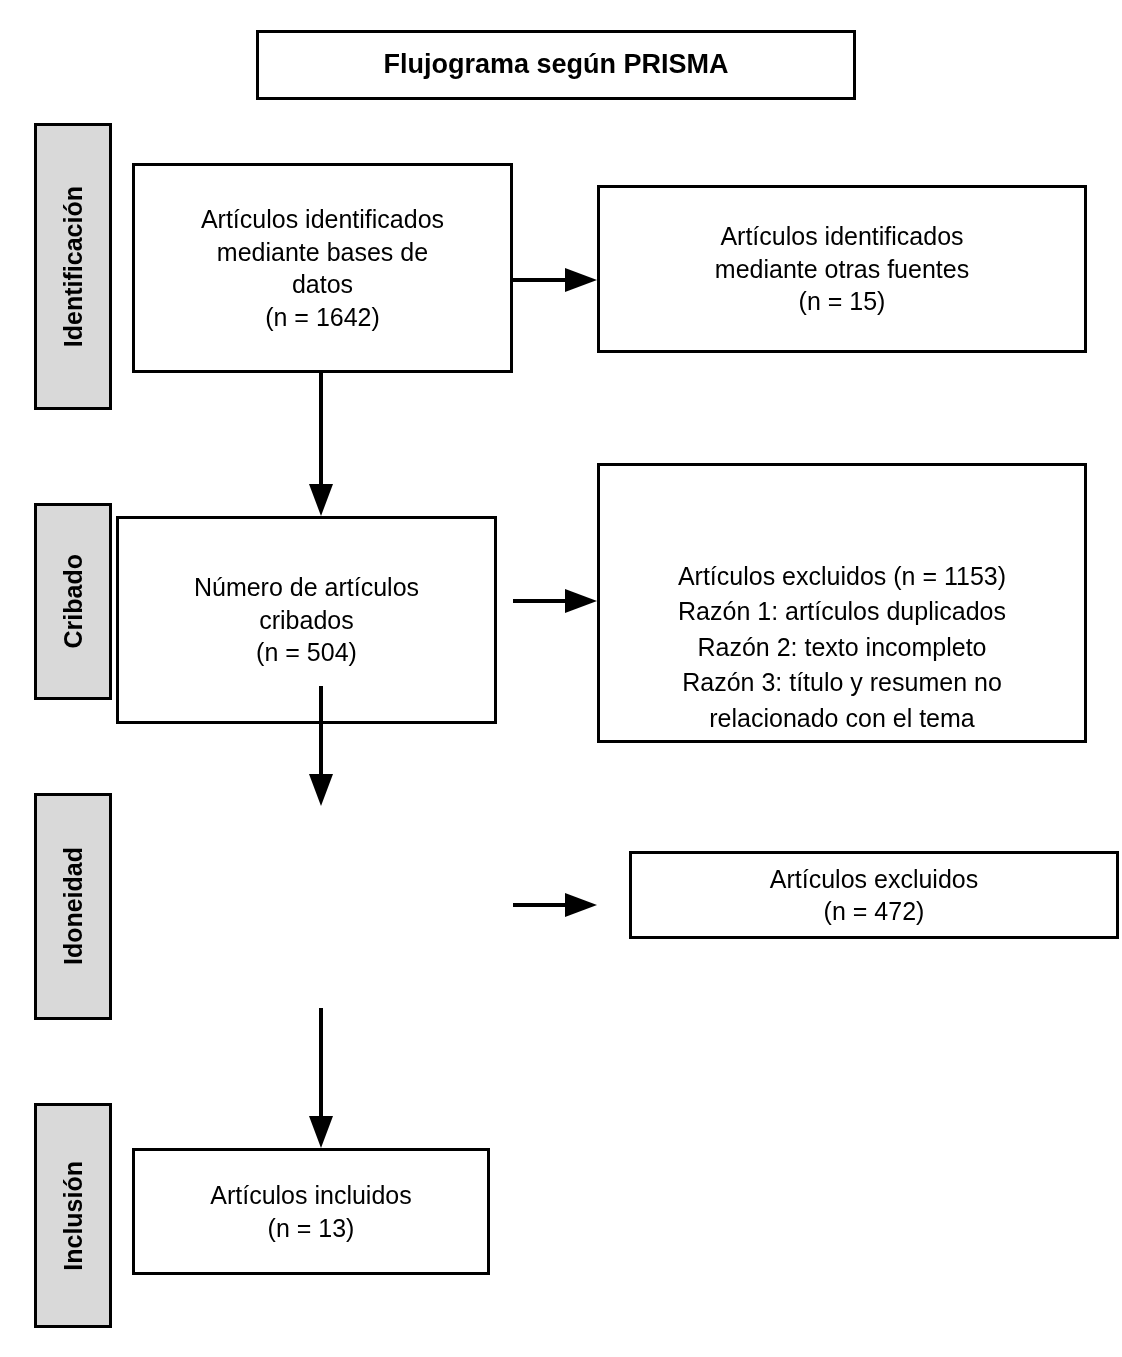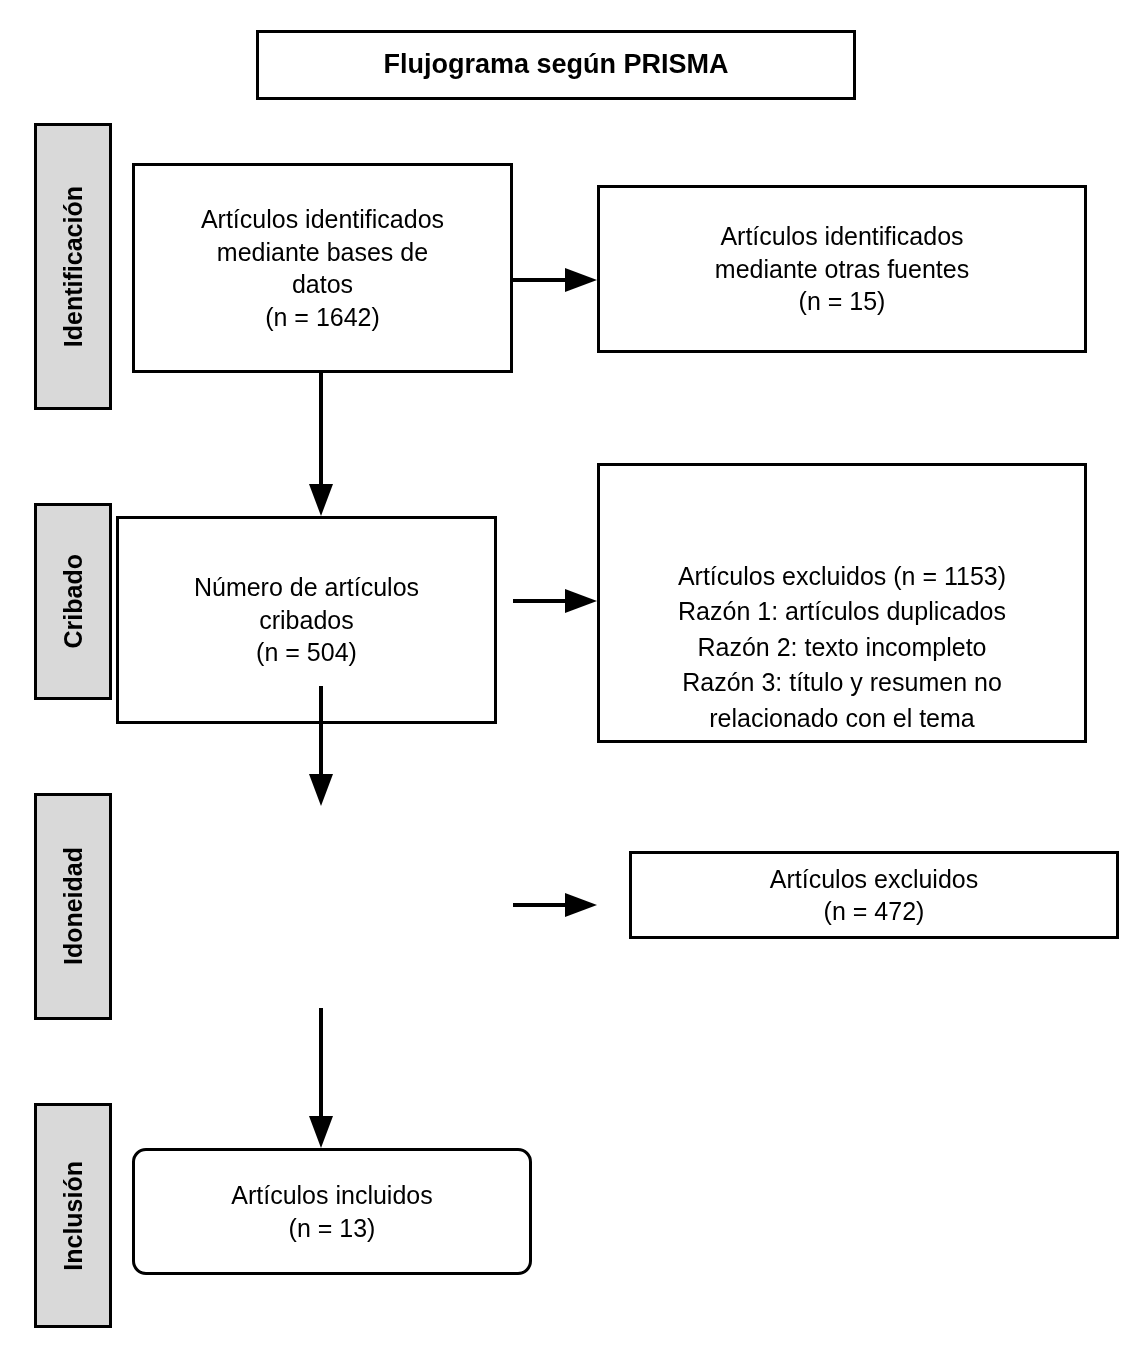--- a/index.html
+++ b/index.html
@@ -121,21 +121,21 @@
 (n = 1642)</div>
   </div>
 
   <div class="flow-box" style="left:116px; top:516px; width:381px; height:208px;">
     <div class="flow-text">Número de artículos
 cribados
 (n = 504)</div>
   </div>
 
 
-  <div class="flow-box" style="left:132px; top:1148px; width:400px; height:127px;border-radius:14px;">
+  <div class="flow-box" style="left:132px; top:1148px; width:358px; height:127px;">
     <div class="flow-text">Artículos incluidos
 (n = 13)</div>
   </div>
 
   <div class="flow-box" style="left:597px; top:185px; width:490px; height:168px;">
     <div class="flow-text">Artículos identificados
 mediante otras fuentes
 (n = 15)</div>
   </div>
 

